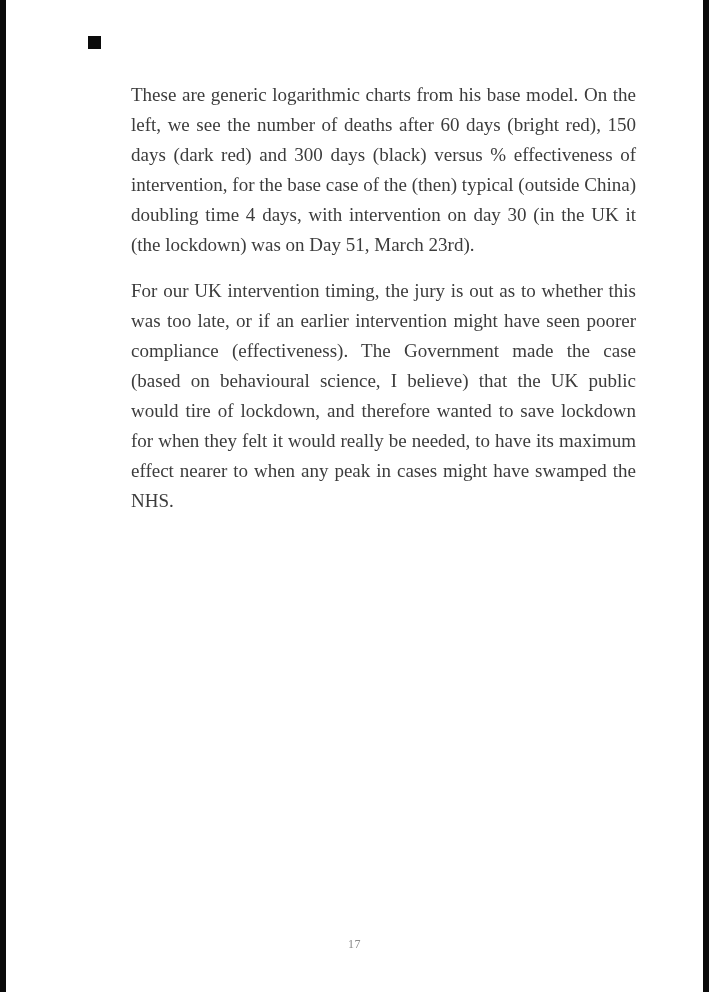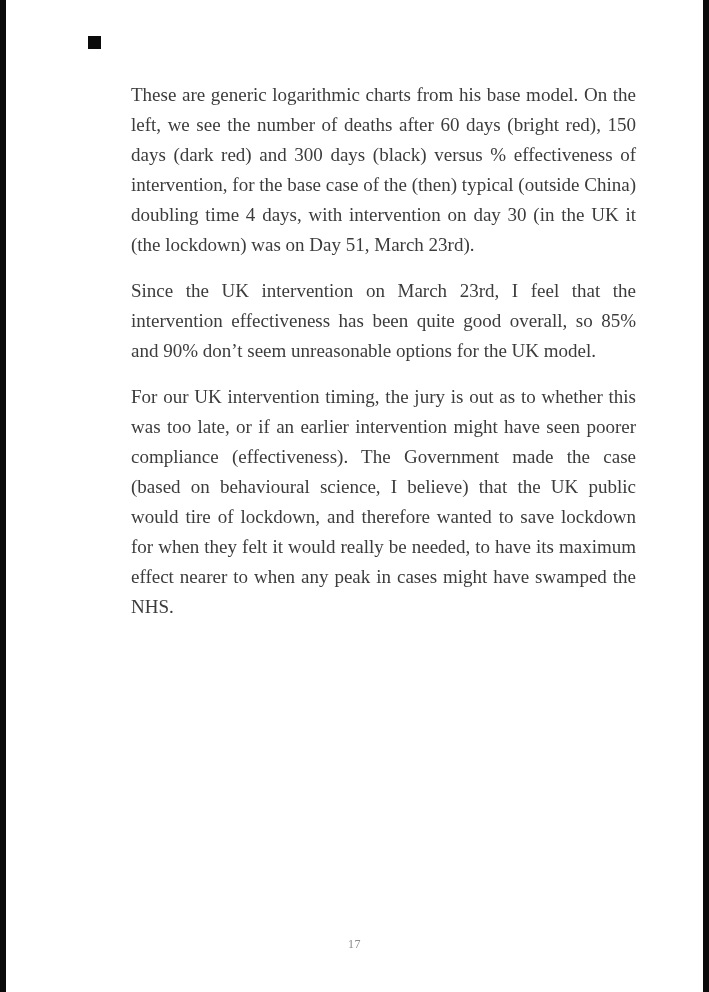--- a/index.html
+++ b/index.html
@@ -65,20 +65,19 @@
 </head>
 <body>
 
 <div class="page">
   <div class="edge edge-left"></div>
   <div class="edge edge-right"></div>
   <div class="corner-mark"></div>
 
   <main class="text-block">
     <p>These are generic logarithmic charts from his base model. On the left, we see the number of deaths after 60 days (bright red), 150 days (dark red) and 300 days (black) versus % effectiveness of intervention, for the base case of the (then) typical (outside China) doubling time 4 days, with intervention on day 30 (in the UK it (the lockdown) was on Day 51, March 23rd).</p>
-    <p>Since the UK intervention on March 23rd, I feel that the intervention effectiveness has been quite good overall, so 85% and 90% don’t seem unreasonable options for the UK model.</p>
     <p>For our UK intervention timing, the jury is out as to whether this was too late, or if an earlier intervention might have seen poorer compliance (effectiveness). The Government made the case (based on behavioural science, I believe) that the UK public would tire of lockdown, and therefore wanted to save lockdown for when they felt it would really be needed, to have its maximum effect nearer to when any peak in cases might have swamped the NHS.</p>
   </main>
 
   <footer class="page-footer">
     <span class="page-number">17</span>
   </footer>
 </div>
 
 </body></html>

